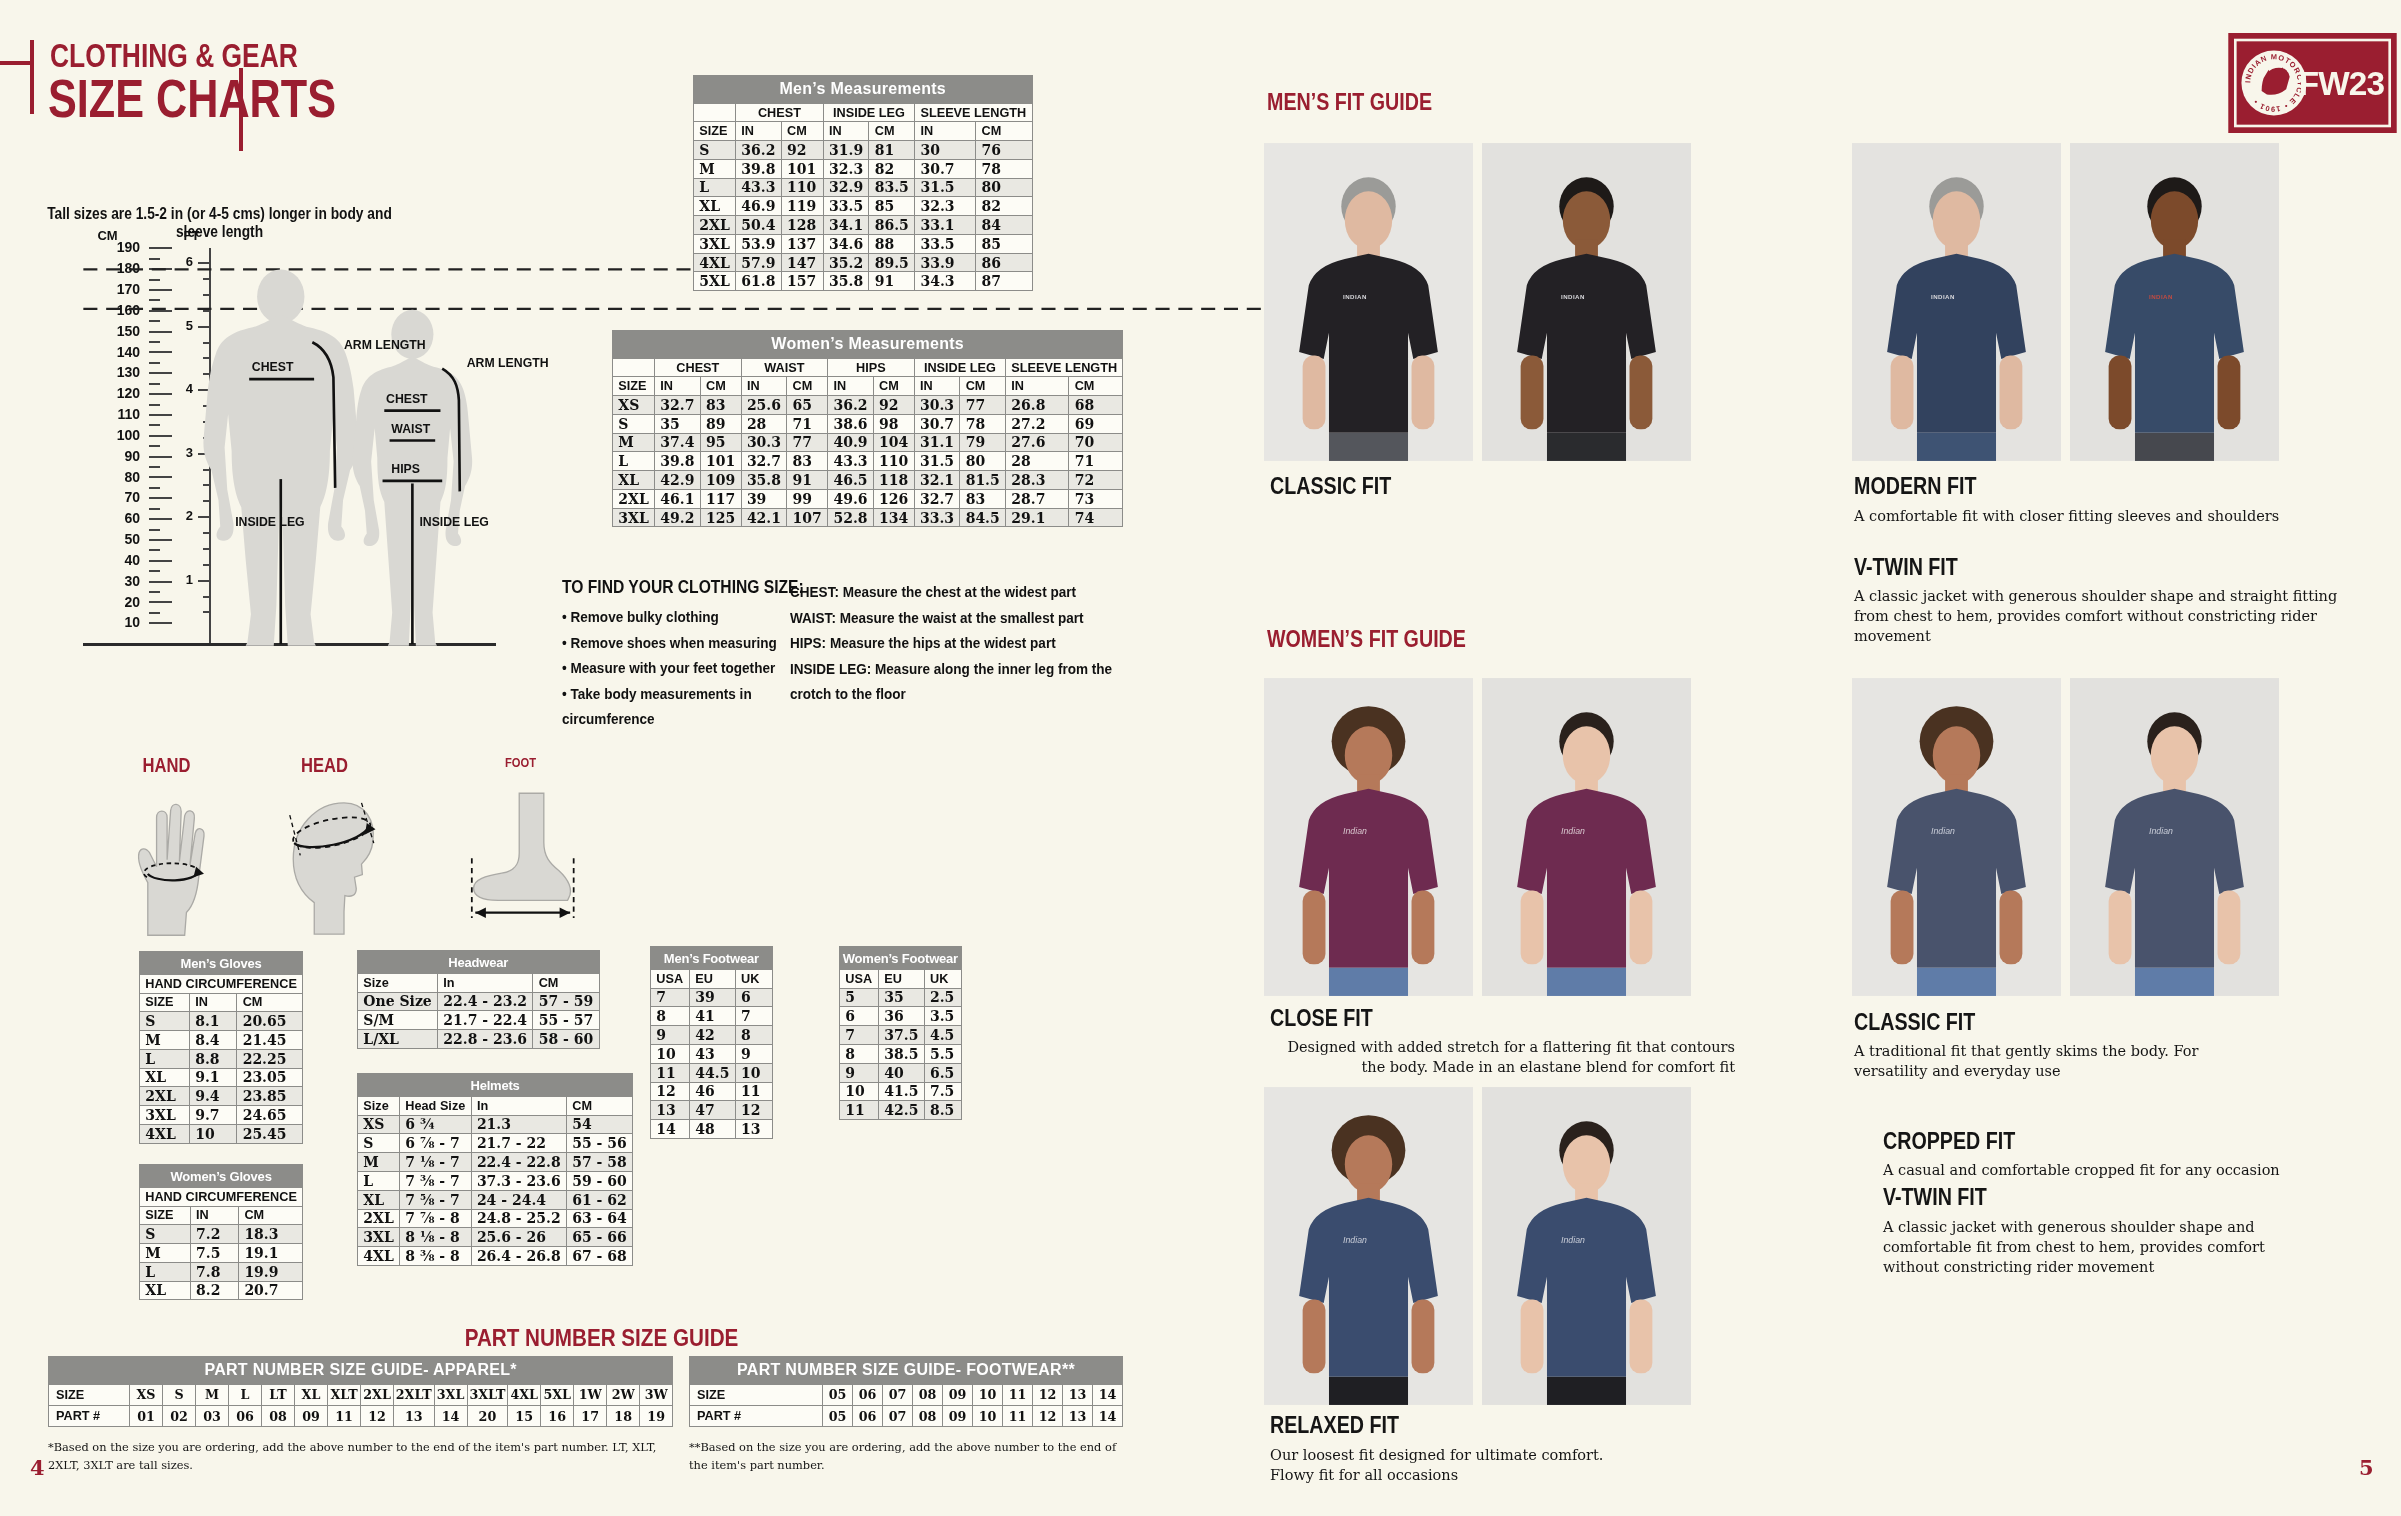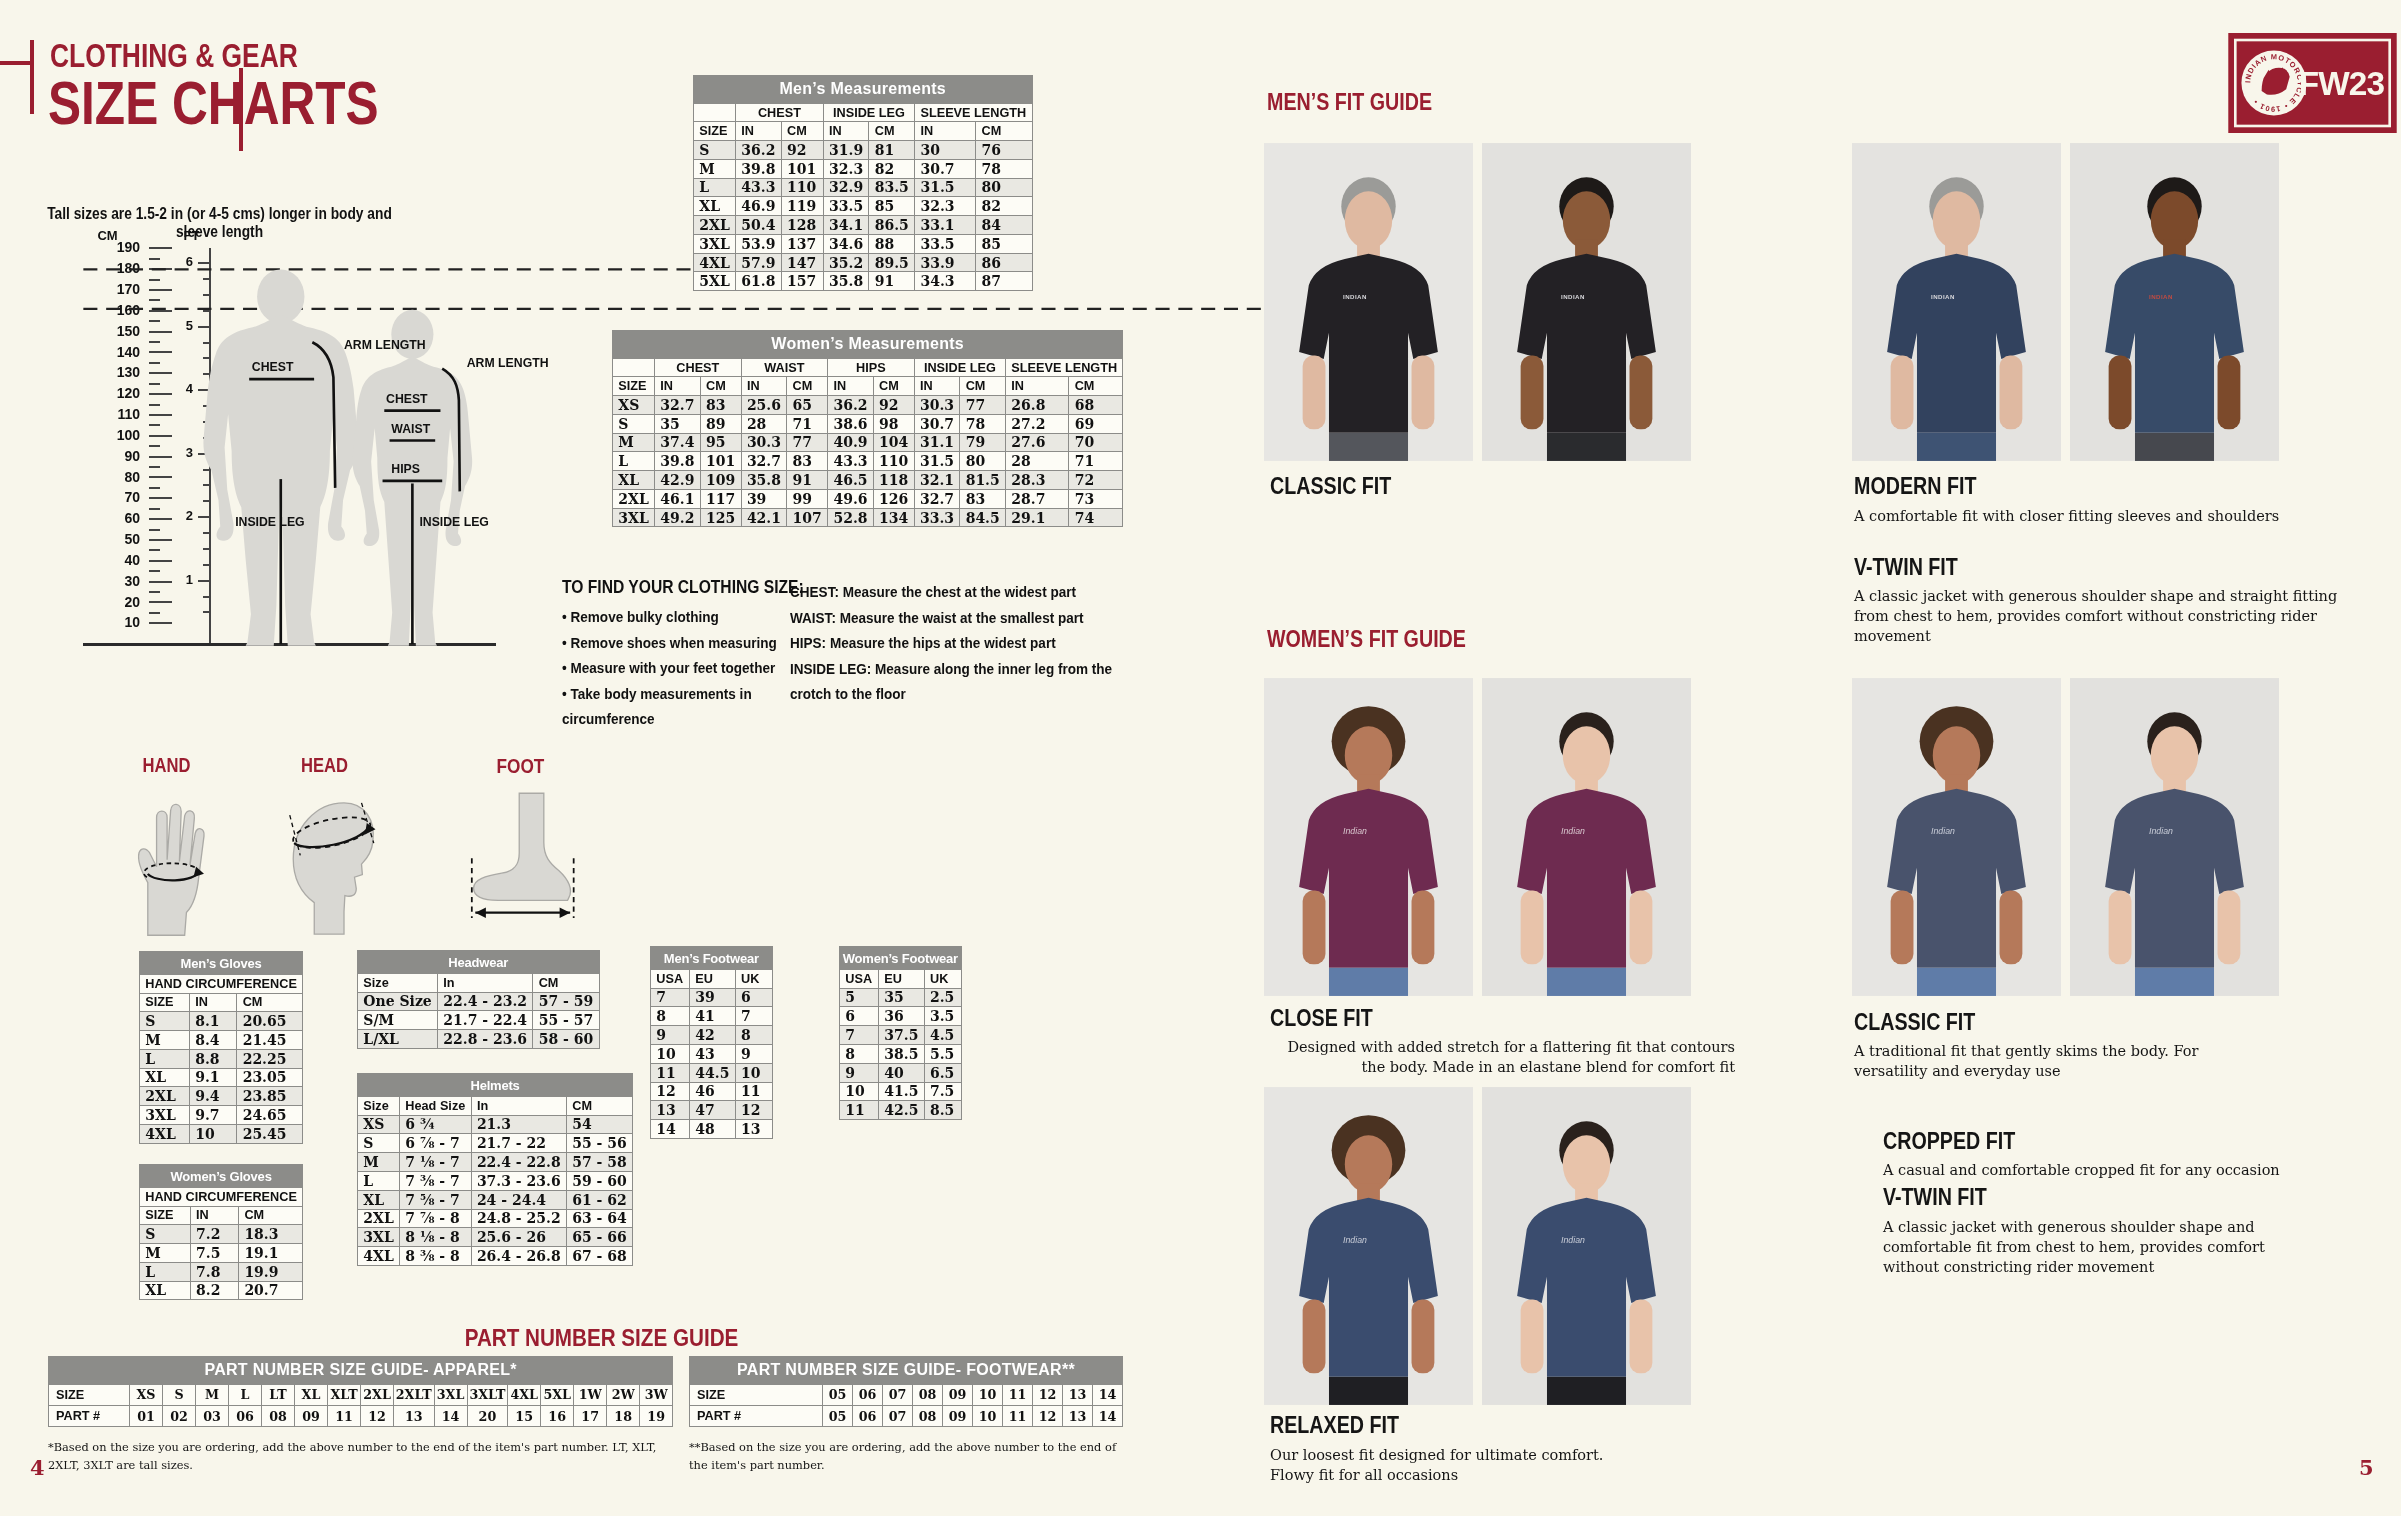--- a/index.html
+++ b/index.html
@@ -40,21 +40,21 @@
 </style>
 </head>
 <body>
 
 <div id="page">
 
   <div class="abs" style="left:0;top:61px;width:32px;height:3.5px;background:#9A1E30;"></div>
   <div class="abs" style="left:30px;top:40px;width:4.4px;height:74px;background:#9A1E30;"></div>
   <div class="abs" style="left:239px;top:68px;width:4.4px;height:83px;background:#9A1E30;"></div>
   <div class="abs red" style="left:50px;top:37px;font-size:33px;"><span class="condL">CLOTHING &amp; GEAR</span></div>
-  <div class="abs red" style="left:48px;top:67px;font-size:62px;"><span class="condL">SIZE CHARTS</span></div>
+  <div class="abs red" style="left:48px;top:67px;font-size:54px;"><span class="condL">SIZE CHARTS</span></div>
 
   <div class="abs" style="left:8.8px;top:205px;width:421px;text-align:center;font-weight:600;font-size:16px;">
     <span class="condC">Tall sizes are 1.5-2 in (or 4-5 cms) longer in body and sleeve length</span>
   </div>
 
   <div id="diagram">
     <div class="rlabel" style="left:88px;top:0;">CM</div>
     <div class="rlabel" style="left:172px;top:0;">FT</div>
     <div id="ruler">
         <div class="cmnum" style="left: 100px; top: 11.4px;">190</div>
@@ -428,21 +428,21 @@
     <div>HIPS: Measure the hips at the widest part</div>
     <div style="white-space:normal;">INSIDE LEG: Measure along the inner leg from the crotch to the floor</div>
   </div>
 
   <div class="abs red" style="left:114px;top:755px;width:105px;text-align:center;font-weight:bold;font-size:19.3px;">
       <span class="condC">HAND</span>
     </div>
   <div class="abs red" style="left:272px;top:755px;width:105px;text-align:center;font-weight:bold;font-size:19.3px;">
       <span class="condC">HEAD</span>
     </div>
-  <div class="abs red" style="left:468px;top:755px;width:105px;text-align:center;font-weight:bold;font-size:20px;">
+  <div class="abs red" style="left:468px;top:755px;width:105px;text-align:center;font-weight:bold;font-size:13px;">
       <span class="condC">FOOT</span>
     </div>
 
   <svg class="abs" style="left:123px;top:779px;" width="97" height="158" viewBox="0 0 110 180">
     <path d="M28,178 L28,118 C20,104 16,92 18,84 C20,78 26,78 30,84 L38,100 L38,44 C38,34 50,34 50,44 L50,92 L54,36 C55,26 66,27 66,37 L64,94 L70,42 C72,33 82,35 81,45 L76,98 L82,62 C84,53 93,56 92,65 L86,112 C84,132 80,144 72,152 L70,178 Z" fill="#D9D8D3" stroke="#ABAAA6" stroke-width="1.5"></path>
     <path d="M28,108 A29,10 0 0 0 85,106" fill="none" stroke="#111" stroke-width="2.5"></path>
     <path d="M27,112 A29,10 0 0 1 84,102" fill="none" stroke="#111" stroke-width="2" stroke-dasharray="5 4"></path>
     <path d="M80,112 l12,-4 l-9,-8 z" fill="#111"></path>
   </svg>
   <svg class="abs" style="left:274px;top:778px;" width="105" height="160" viewBox="0 0 120 182">

